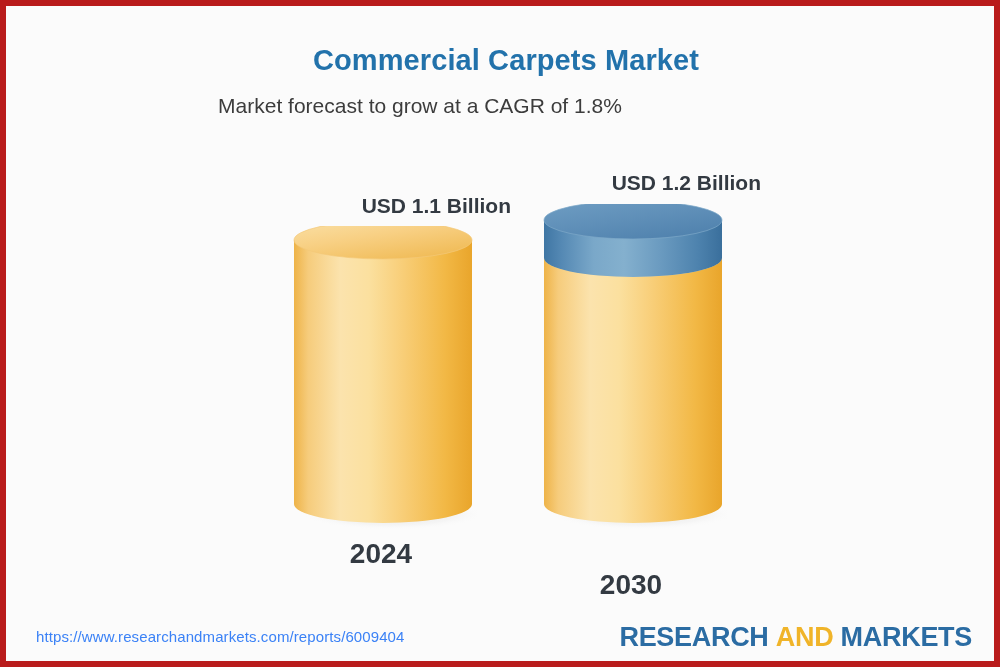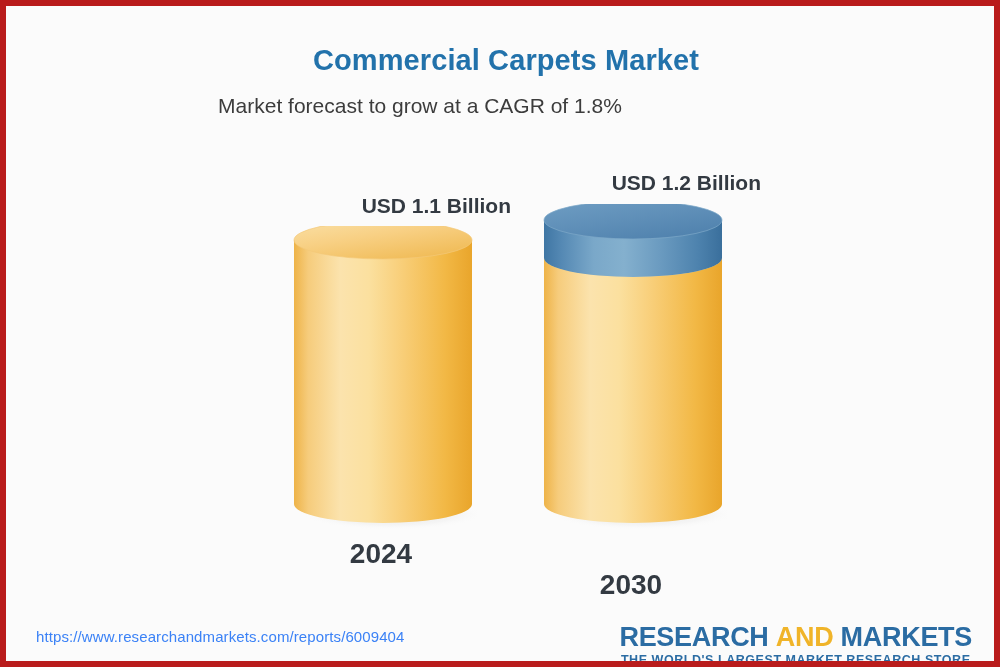--- a/index.html
+++ b/index.html
@@ -214,16 +214,15 @@
     </div>
 
   </div>
 
   <div id="footer-url">https://www.researchandmarkets.com/reports/6009404</div>
 
   <div id="logo">
     <div id="logo-main">
       <span>RESEARCH</span><span>&nbsp;</span><span class="logo-and">AND</span><span>&nbsp;</span><span>MARKETS</span>
     </div>
-    <div id="logo-tagline">THE WORLD'S LARGEST MARKET RESEARCH STORE</div>
   </div>
 
 </div>
 
 </body></html>

